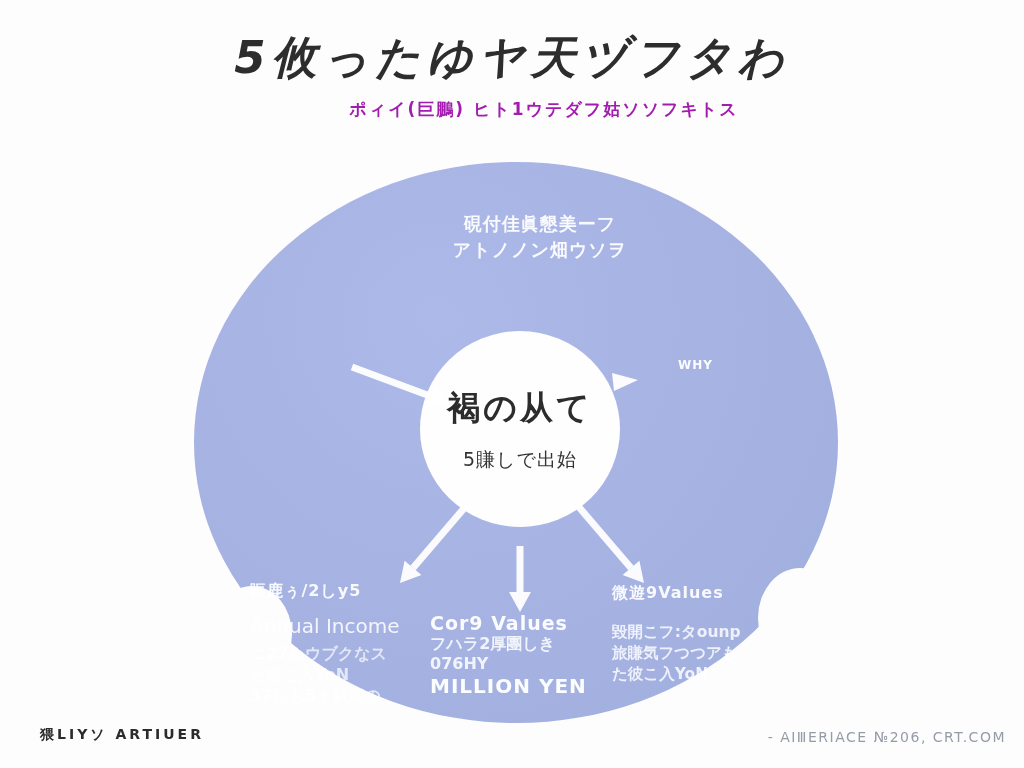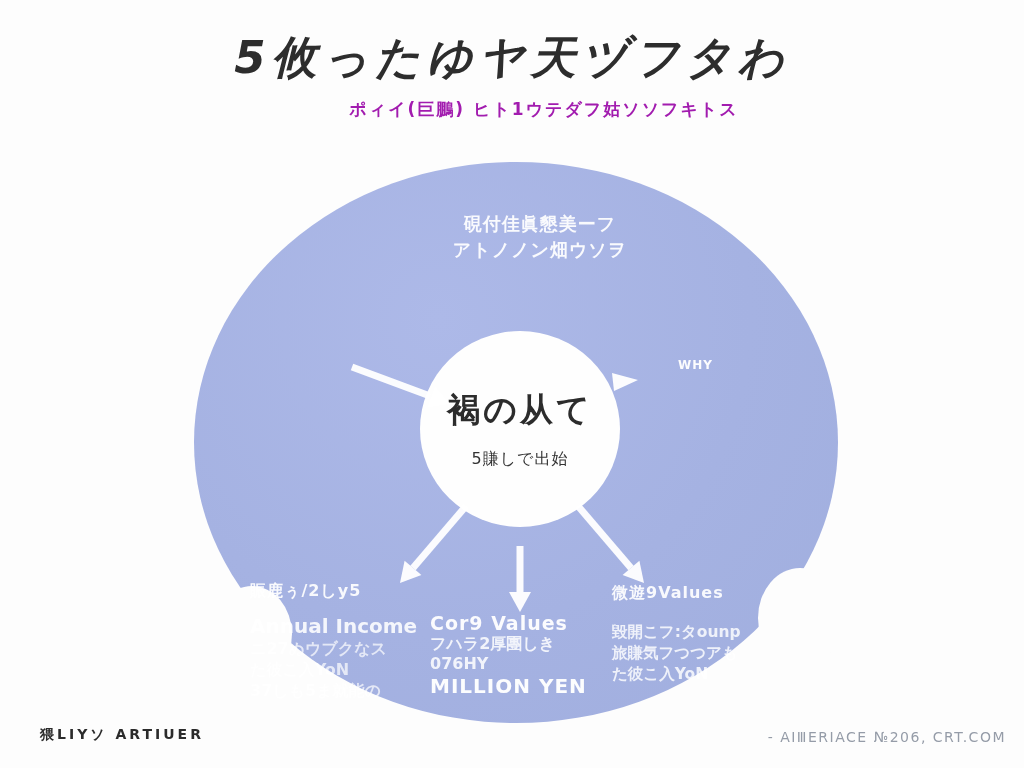--- a/index.html
+++ b/index.html
@@ -30,38 +30,38 @@
   .notch-right{left:758px;top:568px;width:84px;height:100px;}
 
   
   .center-circle{
     left:420px;top:331px;width:200px;height:196px;border-radius:50%;
     background:#fefefe;
     display:flex;flex-direction:column;align-items:center;justify-content:center;
     text-align:center;
   }
   .center-title{font-size:33px;font-weight:700;letter-spacing:3px;color:#2c2c2c;margin-bottom:16px;}
-  .center-sub{font-size:16px;font-weight:500;letter-spacing:1px;color:#333333;}
+  .center-sub{font-size:19px;font-weight:500;letter-spacing:1px;color:#333333;}
 
   
   .ring-note{
     left:400px;top:211px;width:280px;text-align:center;
     font-size:18px;font-weight:700;letter-spacing:1px;line-height:26px;
     color:rgba(255,255,255,0.93);
   }
   .why-label{
     left:642px;top:358px;font-size:12px;font-weight:700;letter-spacing:1px;
     color:rgba(255,255,255,0.96);
     margin-left:36px;
   }
 
   .group{text-align:left;color:#ffffff;}
   .group-left{left:250px;top:581px;width:196px;}
   .group-left .g-heading{font-size:16px;font-weight:700;letter-spacing:1px;color:rgba(255,255,255,0.92);margin-bottom:12px;}
-  .group-left .g-subheading{font-size:20px;font-weight:700;color:rgba(255,255,255,0.88);}
+  .group-left .g-subheading{font-size:20px;font-weight:400;color:rgba(255,255,255,0.88);margin-bottom:5px;}
   .group-left .g-line{font-size:16px;font-weight:600;line-height:21px;color:rgba(255,255,255,0.70);}
 
   .group-center{left:430px;top:612px;width:180px;}
   .group-center .g-heading{font-size:19px;font-weight:700;letter-spacing:1px;color:rgba(255,255,255,0.95);}
   .group-center .g-line{font-size:16px;font-weight:600;line-height:20px;color:rgba(255,255,255,0.85);}
   .group-center .g-emphasis{font-size:20px;font-weight:800;letter-spacing:1px;color:rgba(255,255,255,0.97);}
 
   .group-right{left:612px;top:583px;width:176px;}
   .group-right .g-heading{font-size:16px;font-weight:700;letter-spacing:1px;color:rgba(255,255,255,0.92);margin-bottom:18px;}
   .group-right .g-line{font-size:15.5px;font-weight:600;line-height:21px;color:rgba(255,255,255,0.82);}

